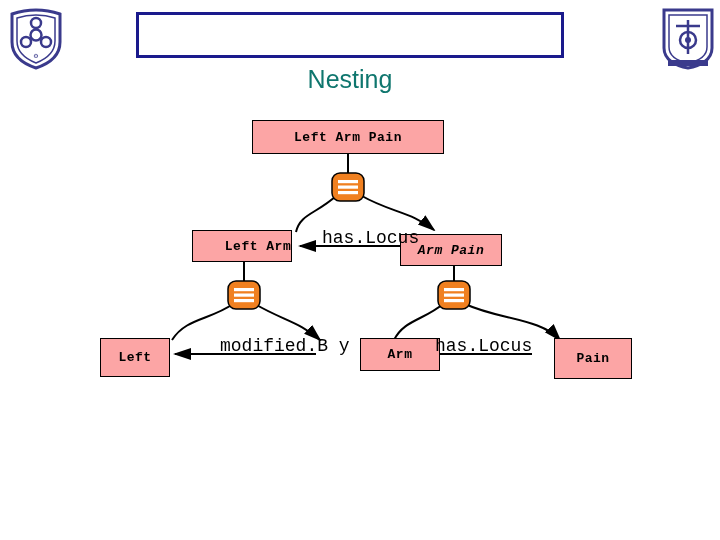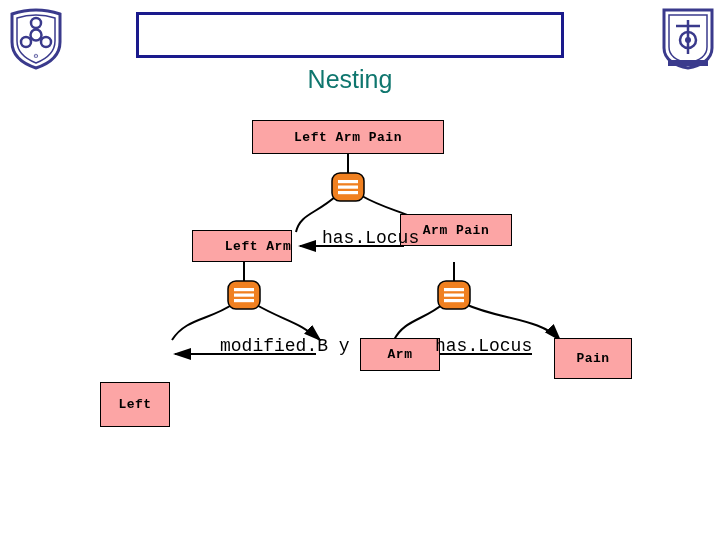--- a/index.html
+++ b/index.html
@@ -141,20 +141,20 @@
   <circle cx="26" cy="32" r="8" fill="none" stroke="#3a3a8c" stroke-width="2.5"></circle>
   <circle cx="26" cy="32" r="3" fill="#3a3a8c"></circle>
   <rect x="6" y="52" width="40" height="6" fill="#3a3a8c"></rect>
 </svg>
 
 <div class="title-box"></div>
 <div class="title-text">Nesting</div>
 
 <div class="node" style="left:252px; top:120px; width:192px; height:34px;">Left Arm Pain</div>
 <div class="node" style="left:192px; top:230px; width:100px; height:32px;padding-left:32px;">Left Arm</div>
-<div class="node" style="left:400px; top:214px; width:112px; height:32px;">Arm Pain</div>
-<div class="node" style="left:100px; top:338px; width:70px; height:45px;margin-top:44px;">Left</div>
+<div class="node" style="left:400px; top:234px; width:102px; height:32px;font-style:italic;">Arm Pain</div>
+<div class="node" style="left:100px; top:338px; width:70px; height:39px;">Left</div>
 <div class="node" style="left:318px; top:338px; width:80px; height:33px;margin-left:42px;">Arm</div>
 <div class="node" style="left:534px; top:338px; width:78px; height:41px;margin-left:20px;">Pain</div>
 
 <div class="edge-label" style="left:322px; top:228px;">has.Locus</div>
 <div class="edge-label" style="left:220px; top:336px;">modified.B y</div>
 <div class="edge-label" style="left:435px; top:336px;">has.Locus</div>
 
 </body></html>

